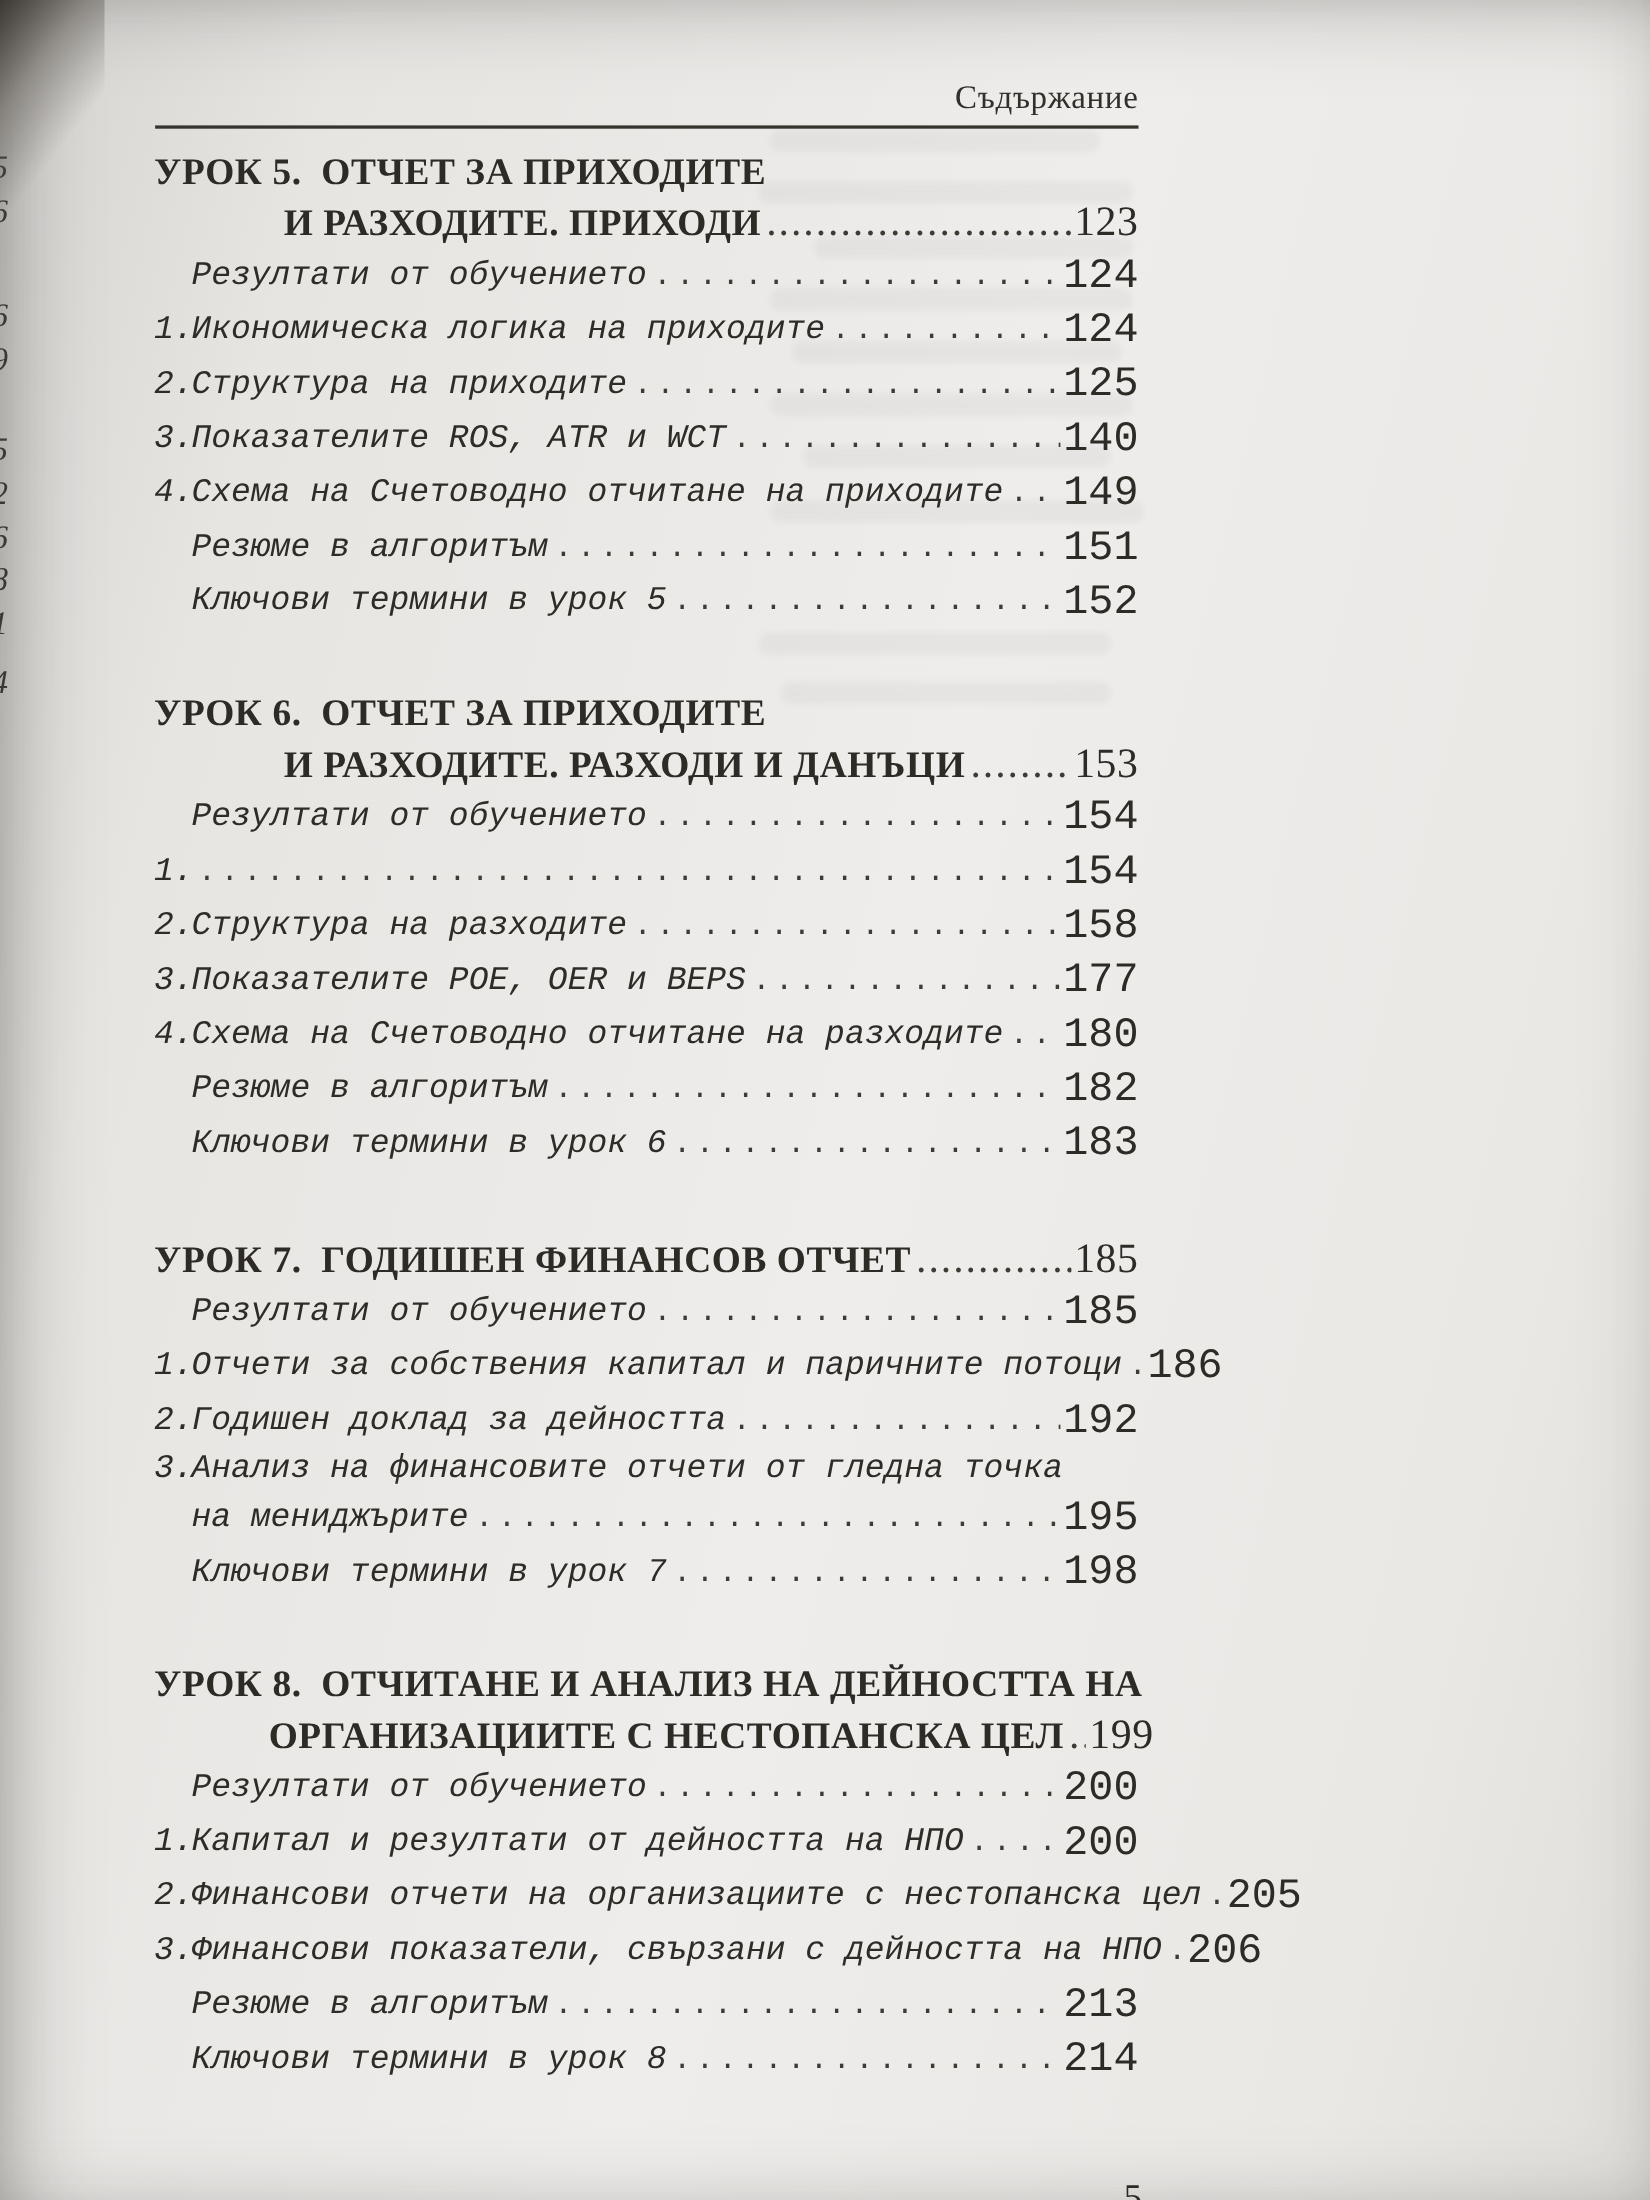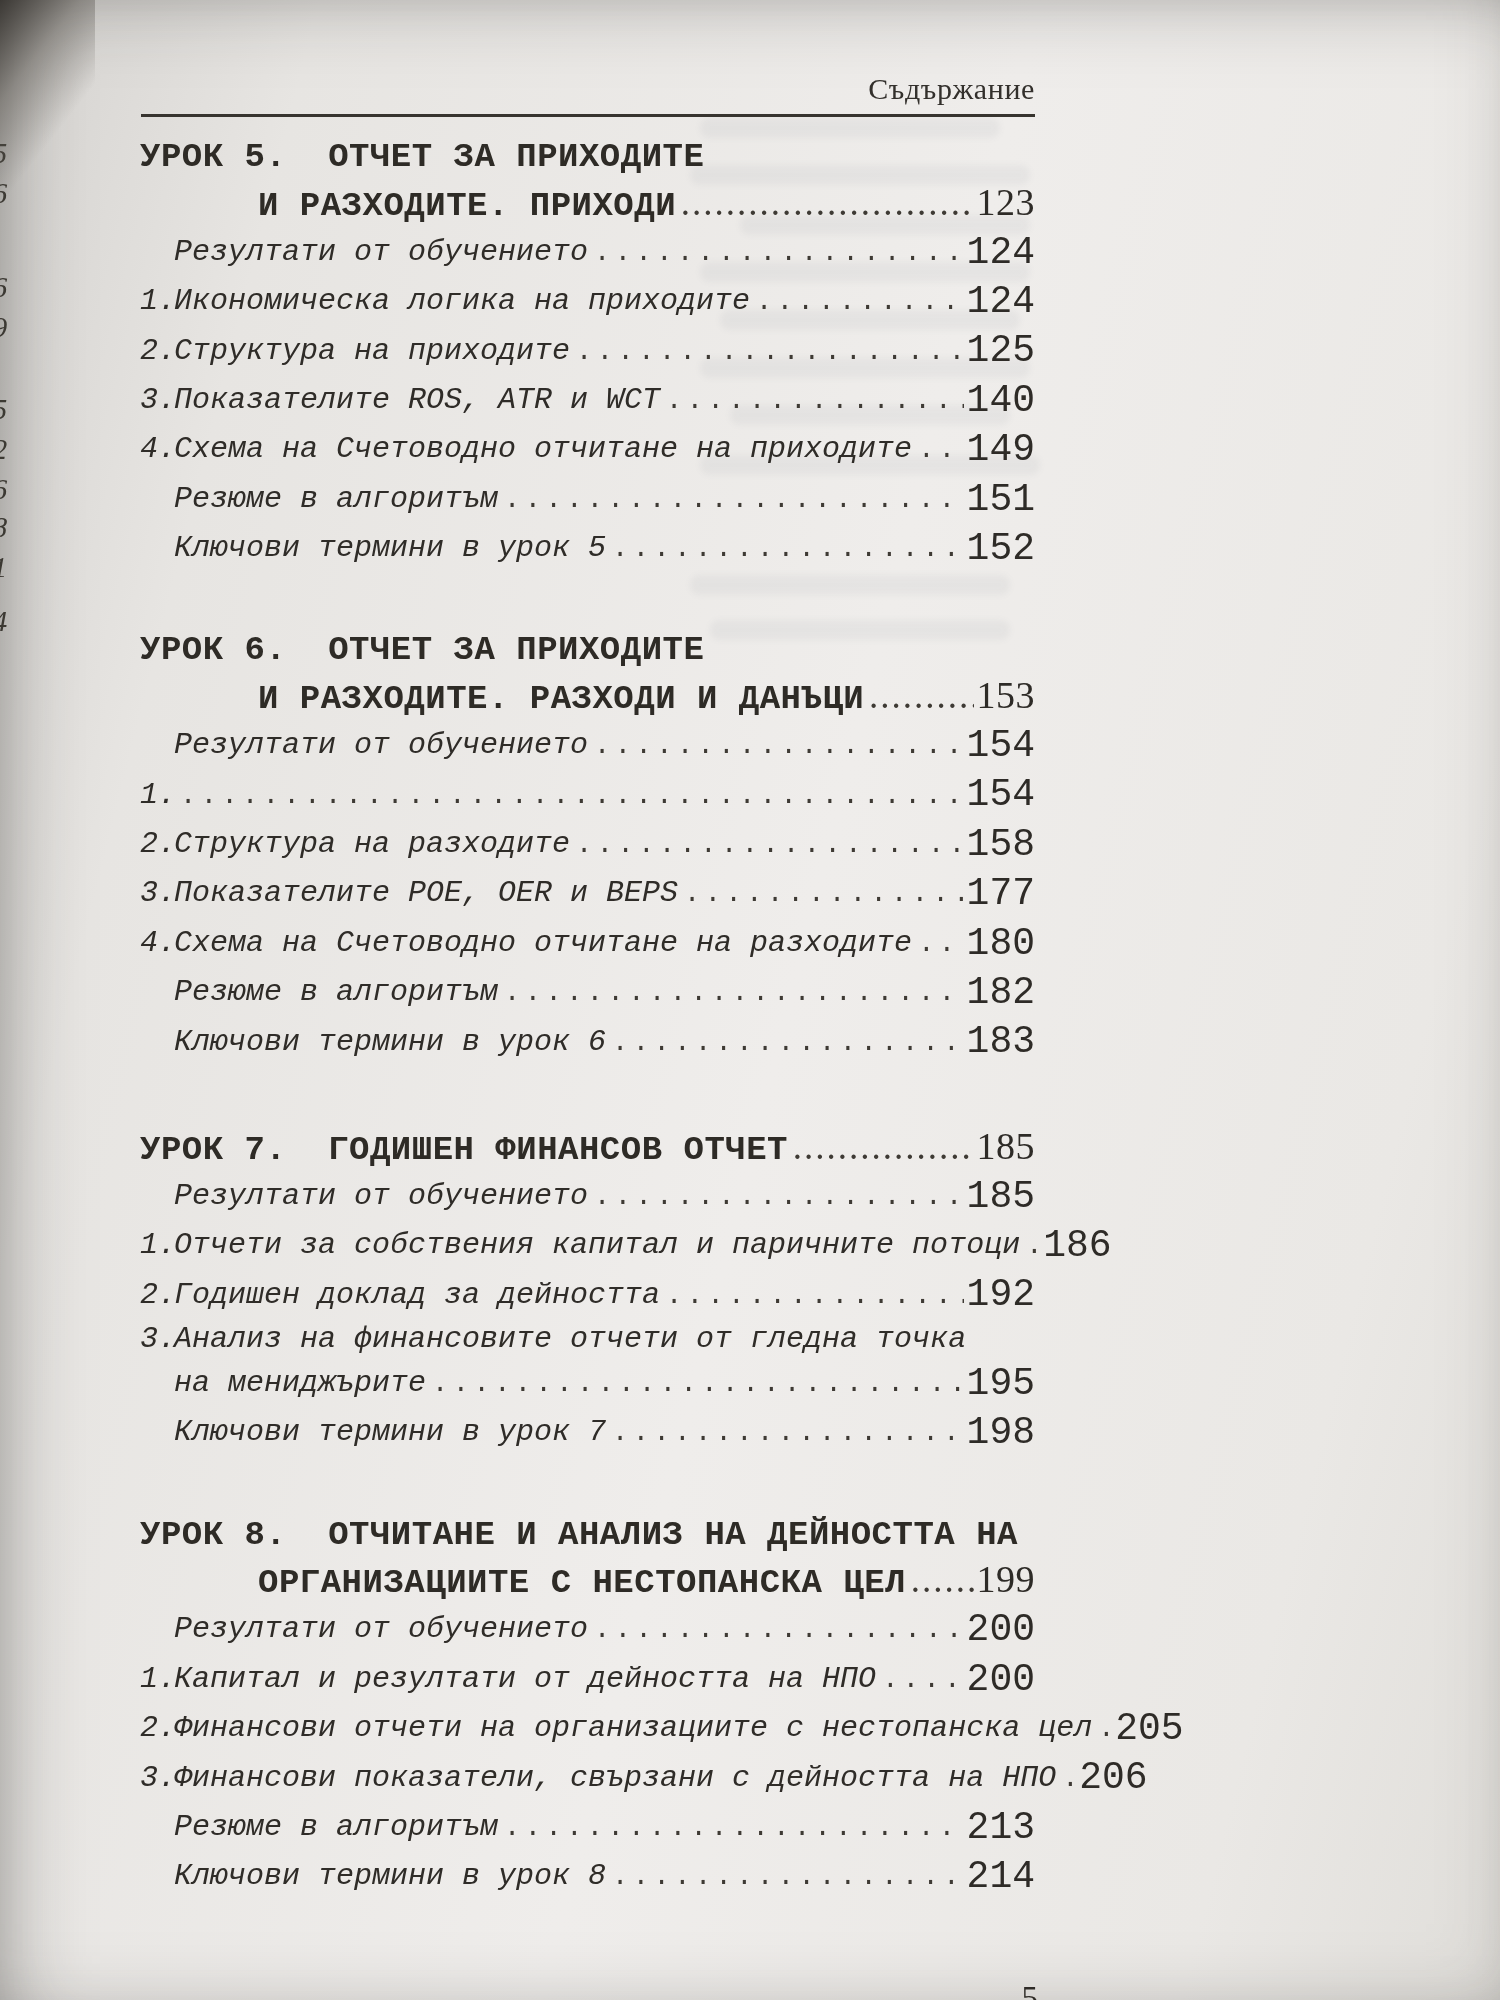--- a/index.html
+++ b/index.html
@@ -63,22 +63,22 @@
   }
   .toc-section { margin-bottom: 56px; }
 
   .h-line {
     display: flex; align-items: baseline;
     font-weight: bold;
     font-size: 34px; line-height: 1.26;
     letter-spacing: 0.5px;
     color: #2e2b26;
   }
-  .h-line.indent { padding-left: 118px; }
-  .h-text { white-space: nowrap; font-family: Liberation Mono, monospace; }
+  .h-line.indent { padding-left: 118px; justify-content: center; }
+  .h-text { white-space: nowrap; }
 
   .entry {
     display: flex; align-items: center;
     font-style: italic;
     font-size: 30px; line-height: 1.3;
     color: #2f2c28;
     font-family: Liberation Mono, monospace;
   }
   .entry .num { flex: none; width: 34px; }
   .entry.cont .num { width: 34px; }

